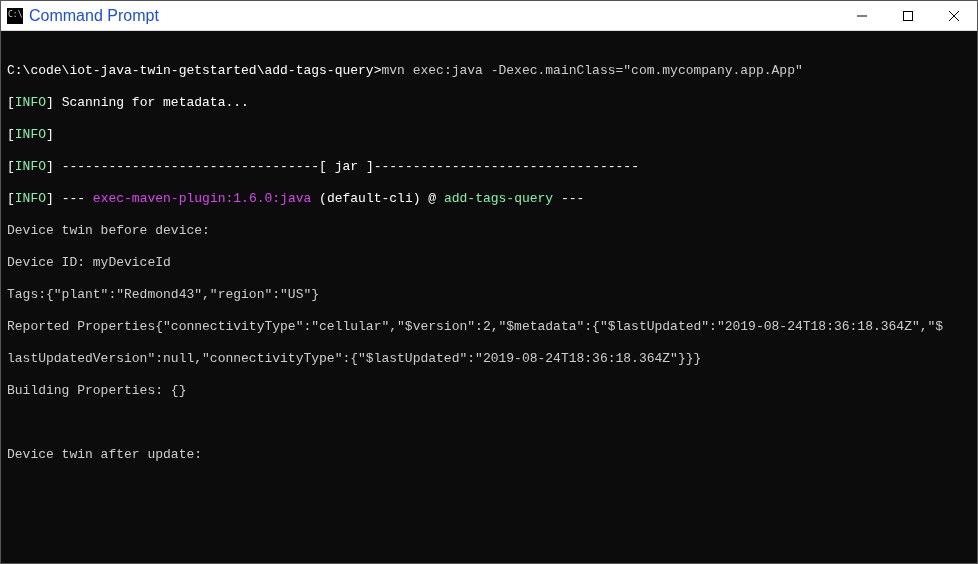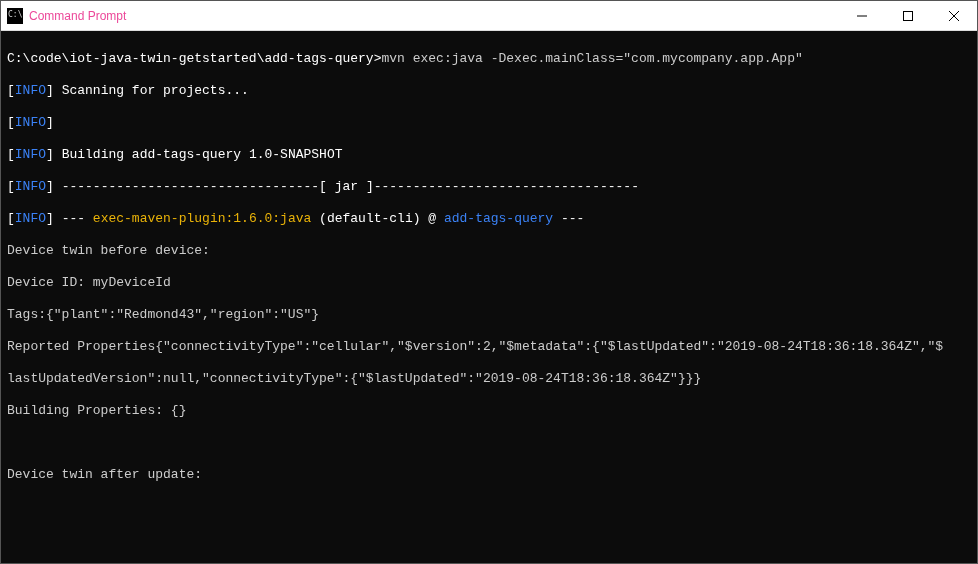--- a/index.html
+++ b/index.html
@@ -29,22 +29,22 @@
     .titlebar-icon::after {
       content: "C:\\";
       color: #ccc;
       font-size: 8px;
       font-family: monospace;
       position: absolute;
       top: 2px;
       left: 1px;
     }
     .titlebar-text {
-      font-size: 12px;
-      color: #ec4899;
+      font-size: 16px;
+      color: #1d4ed8;
       flex: 1;
     }
     .titlebar-controls {
       display: flex;
     }
     .titlebar-btn {
       width: 46px;
       height: 30px;
       display: flex;
       align-items: center;
@@ -53,32 +53,32 @@
       color: #000;
     }
     .titlebar-btn svg { width: 10px; height: 10px; }
     .terminal {
       height: 533px;
       background: #0c0c0c;
       color: #cccccc;
       font-family: Consolas, 'Courier New', monospace;
       font-size: 13px;
       line-height: 16px;
-      padding: 4px 6px;
+      padding: 16px 6px;
       overflow-y: scroll;
       white-space: pre;
       position: relative;
     }
     .terminal::-webkit-scrollbar { width: 16px; }
     .terminal::-webkit-scrollbar-track { background: #f0f0f0; }
     .terminal::-webkit-scrollbar-thumb { background: #c0c0c0; border: 1px solid #a0a0a0; }
     .c-white { color: #ffffff; }
     .c-grey  { color: #cccccc; }
-    .c-blue  { color: #3b82f6; }
-    .c-green { color: #eab308; margin-top: 27px; }
+    .c-blue  { color: #86efac; }
+    .c-green { color: #d946ef; margin-top: 27px; }
     .bracket { color: #ffffff; }
     .line { white-space: pre; }
   </style>
 </head>
 <body>
 
 <div class="titlebar">
   <span class="titlebar-icon"></span>
   <span class="titlebar-text">Command Prompt</span>
   <div class="titlebar-controls">
@@ -96,23 +96,22 @@
       <svg viewBox="0 0 10 10">
           <line x1="0" y1="0" x2="10" y2="10" stroke="#000" stroke-width="1"></line>
           <line x1="10" y1="0" x2="0" y2="10" stroke="#000" stroke-width="1"></line>
         </svg>
     </div>
   </div>
 </div>
 
 <div class="terminal">
 <div class="line"><span class="c-white">C:\code\iot-java-twin-getstarted\add-tags-query&gt;</span><span class="c-grey">mvn exec:java -Dexec.mainClass="com.mycompany.app.App"</span></div>
-<div class="line"><span class="bracket">[</span><span class="c-blue">INFO</span><span class="bracket">]</span><span class="c-white"> Scanning for projects...</span></div>
+<div class="line"><span class="bracket">[</span><span class="c-blue">INFO</span><span class="bracket">]</span><span class="c-white"> Scanning for metadata...</span></div>
 <div class="line"><span class="bracket">[</span><span class="c-blue">INFO</span><span class="bracket">]</span><span class="c-white"> </span></div>
-<div class="line"><span class="bracket">[</span><span class="c-blue">INFO</span><span class="bracket">]</span><span class="c-white"> Building add-tags-query 1.0-SNAPSHOT</span></div>
 <div class="line"><span class="bracket">[</span><span class="c-blue">INFO</span><span class="bracket">]</span><span class="c-white"> ---------------------------------[ jar ]----------------------------------</span></div>
 <div class="line"><span class="bracket">[</span><span class="c-blue">INFO</span><span class="bracket">]</span><span class="c-white"> --- </span><span class="c-green">exec-maven-plugin:1.6.0:java</span><span class="c-white"> (default-cli) @ </span><span class="c-blue">add-tags-query</span><span class="c-white"> ---</span></div>
 <div class="line c-grey">Device twin before device:</div>
 <div class="line c-grey">Device ID: myDeviceId</div>
 <div class="line c-grey">Tags:{"plant":"Redmond43","region":"US"}</div>
 <div class="line c-grey">Reported Properties{"connectivityType":"cellular","$version":2,"$metadata":{"$lastUpdated":"2019-08-24T18:36:18.364Z","$</div>
 <div class="line c-grey">lastUpdatedVersion":null,"connectivityType":{"$lastUpdated":"2019-08-24T18:36:18.364Z"}}}</div>
 <div class="line c-grey">Building Properties: {}</div>
 <div class="line">&nbsp;</div>
 <div class="line c-grey">Device twin after update:</div>

